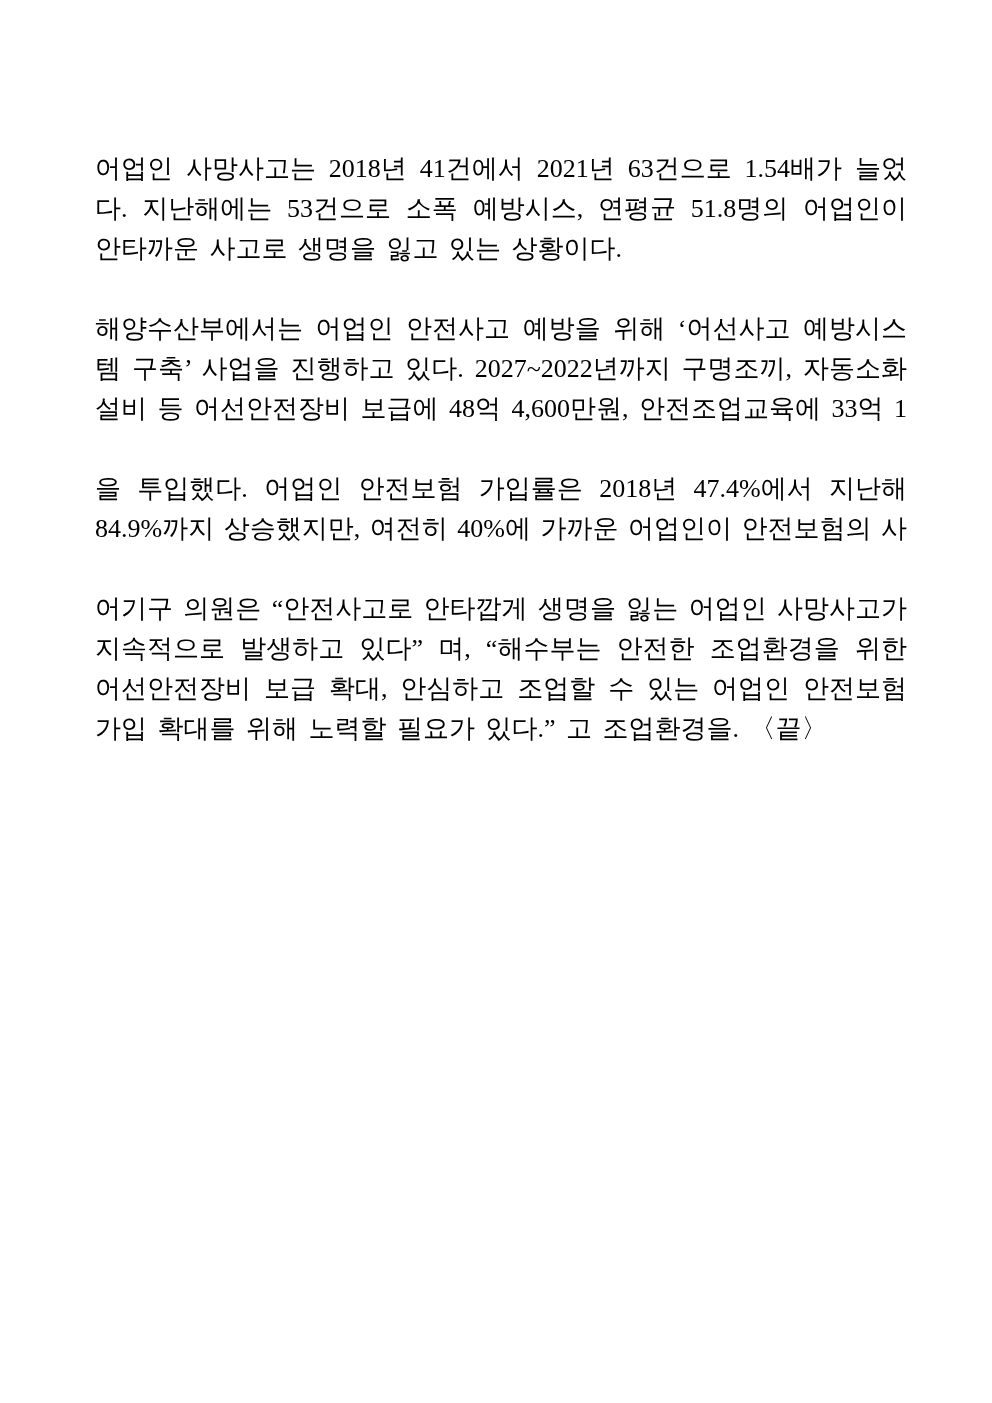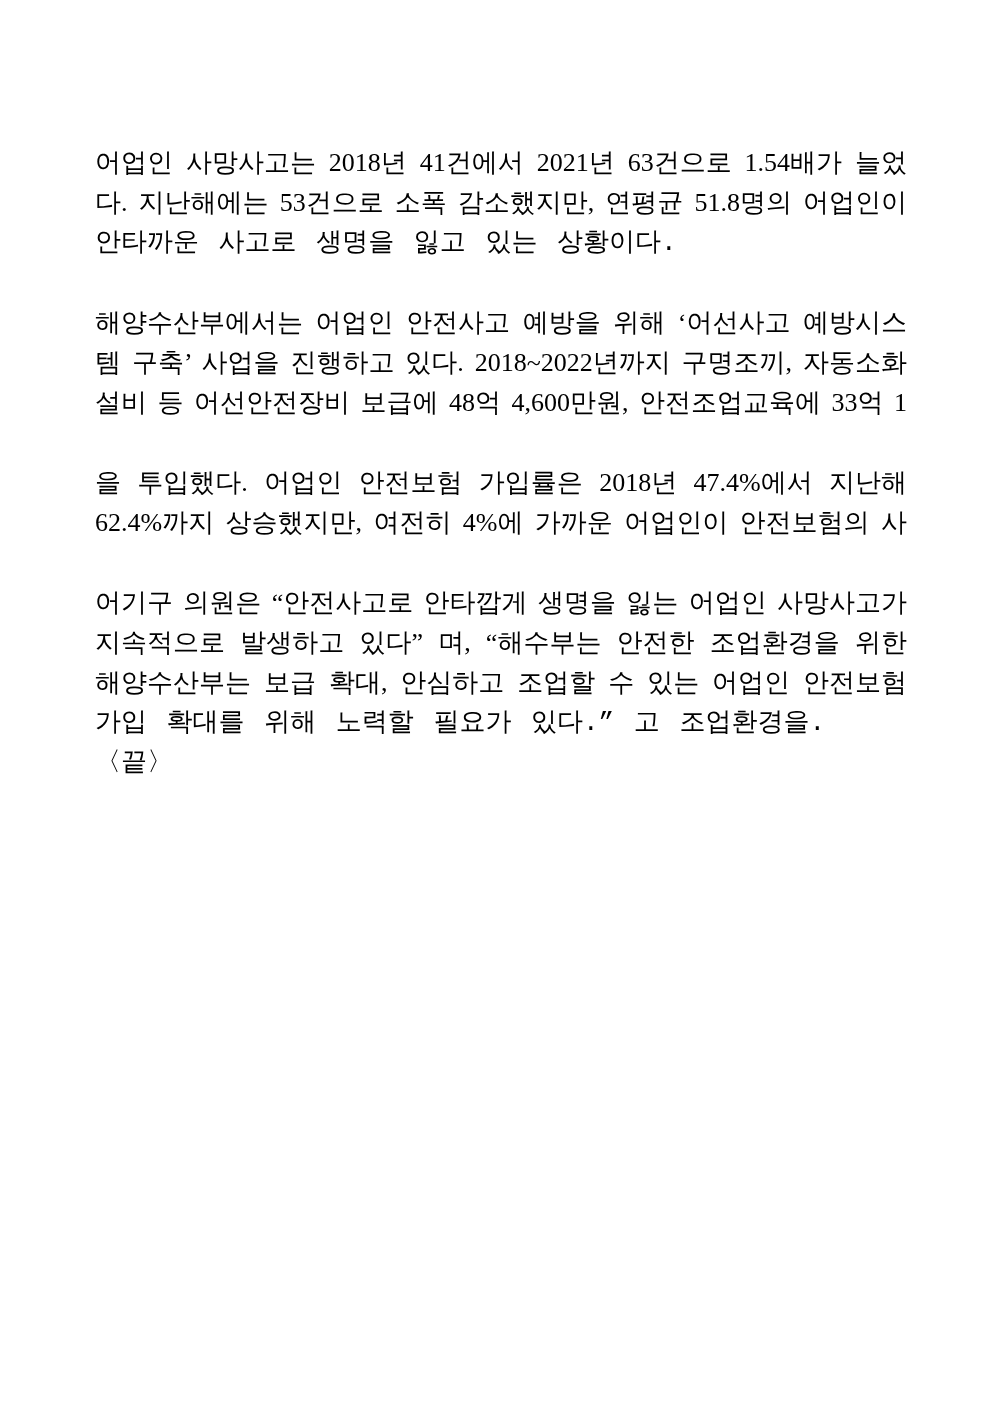--- a/index.html
+++ b/index.html
@@ -10,21 +10,21 @@
   }
   .page {
     position: relative;
     width: 992px; height: 1403px;
     background: #ffffff;
     overflow: hidden;
   }
   .doc-body {
     position: absolute;
     left: 95px;
-    top: 143px;
+    top: 149px;
     width: 812px;
     color: #000000;
   }
   .para {
     margin-bottom: 40px; 
   }
   .para:last-child { margin-bottom: 0; }
   .line {
     font-size: 26px;
     line-height: 40px;
@@ -32,47 +32,46 @@
     text-align: justify;
     text-align-last: justify;
     text-justify: inter-word;
     letter-spacing: 0px;
     white-space: normal;
   }
   .line.end {
     text-align: left;
     text-align-last: auto;
     word-spacing: 4px; 
-    font-family: Liberation Mono, monospace;
   }
 </style>
 </head>
 <body>
 
 <div class="page">
   <div class="doc-body">
 
     <div class="para">
       <div class="line">어업인 사망사고는 2018년 41건에서 2021년 63건으로 1.54배가 늘었</div>
-      <div class="line">다. 지난해에는 53건으로 소폭 감소했지만, 연평균 51.8명의 어업인이</div>
+      <div class="line">다. 지난해에는 53건으로 소폭 예방시스, 연평균 51.8명의 어업인이</div>
       <div class="line end">안타까운 사고로 생명을 잃고 있는 상황이다.</div>
     </div>
 
     <div class="para">
       <div class="line">해양수산부에서는 어업인 안전사고 예방을 위해 ‘어선사고 예방시스</div>
-      <div class="line">템 구축’ 사업을 진행하고 있다. 2018~2022년까지 구명조끼, 자동소화</div>
+      <div class="line">템 구축’ 사업을 진행하고 있다. 2027~2022년까지 구명조끼, 자동소화</div>
       <div class="line">설비 등 어선안전장비 보급에 48억 4,600만원, 안전조업교육에 33억 1</div>
     </div>
 
     <div class="para">
       <div class="line">을 투입했다. 어업인 안전보험 가입률은 2018년 47.4%에서 지난해</div>
-      <div class="line">62.4%까지 상승했지만, 여전히 4%에 가까운 어업인이 안전보험의 사</div>
+      <div class="line">84.9%까지 상승했지만, 여전히 40%에 가까운 어업인이 안전보험의 사</div>
     </div>
 
     <div class="para">
       <div class="line">어기구 의원은 “안전사고로 안타깝게 생명을 잃는 어업인 사망사고가</div>
       <div class="line">지속적으로 발생하고 있다” 며, “해수부는 안전한 조업환경을 위한</div>
-      <div class="line">해양수산부는 보급 확대, 안심하고 조업할 수 있는 어업인 안전보험</div>
+      <div class="line">어선안전장비 보급 확대, 안심하고 조업할 수 있는 어업인 안전보험</div>
       <div class="line end">가입 확대를 위해 노력할 필요가 있다.” 고 조업환경을. 〈끝〉</div>
     </div>
 
   </div>
 </div>
 
 </body></html>

